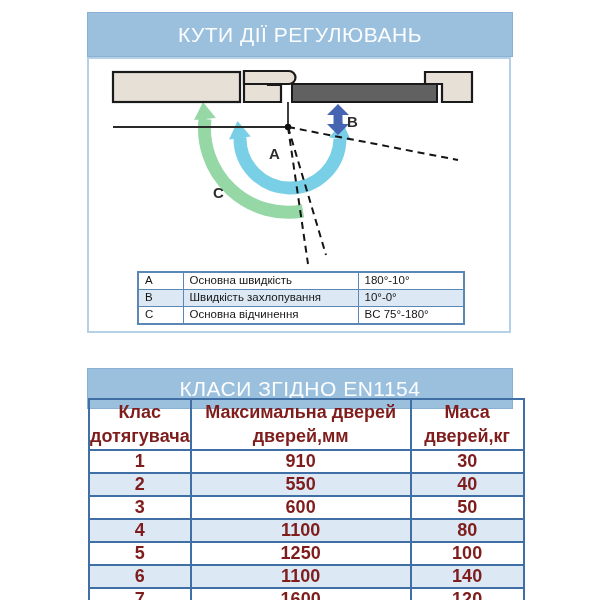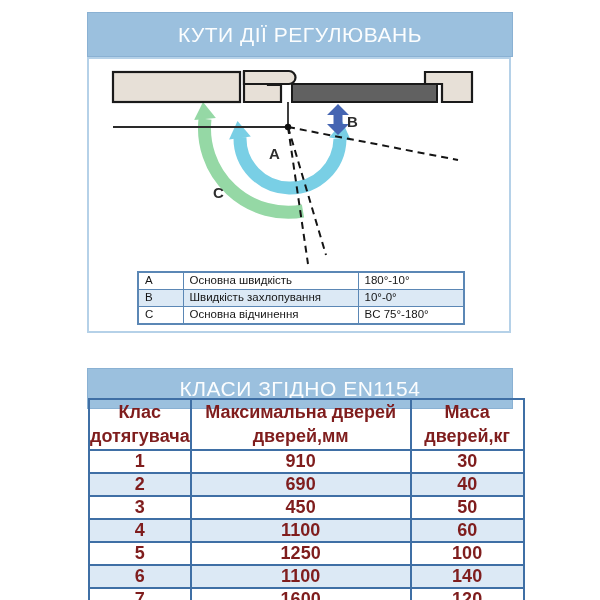--- a/index.html
+++ b/index.html
@@ -137,32 +137,32 @@
       <th>Максимальна дверей дверей,мм</th>
       <th>Маса дверей,кг</th>
     </tr>
     <tr>
       <td>1</td>
       <td>910</td>
       <td>30</td>
     </tr>
     <tr class="alt">
       <td>2</td>
-      <td>690</td>
+      <td>550</td>
       <td>40</td>
     </tr>
     <tr>
       <td>3</td>
-      <td>450</td>
+      <td>600</td>
       <td>50</td>
     </tr>
     <tr class="alt">
       <td>4</td>
       <td>1100</td>
-      <td>60</td>
+      <td>80</td>
     </tr>
     <tr>
       <td>5</td>
       <td>1250</td>
       <td>100</td>
     </tr>
     <tr class="alt">
       <td>6</td>
       <td>1100</td>
       <td>140</td>

